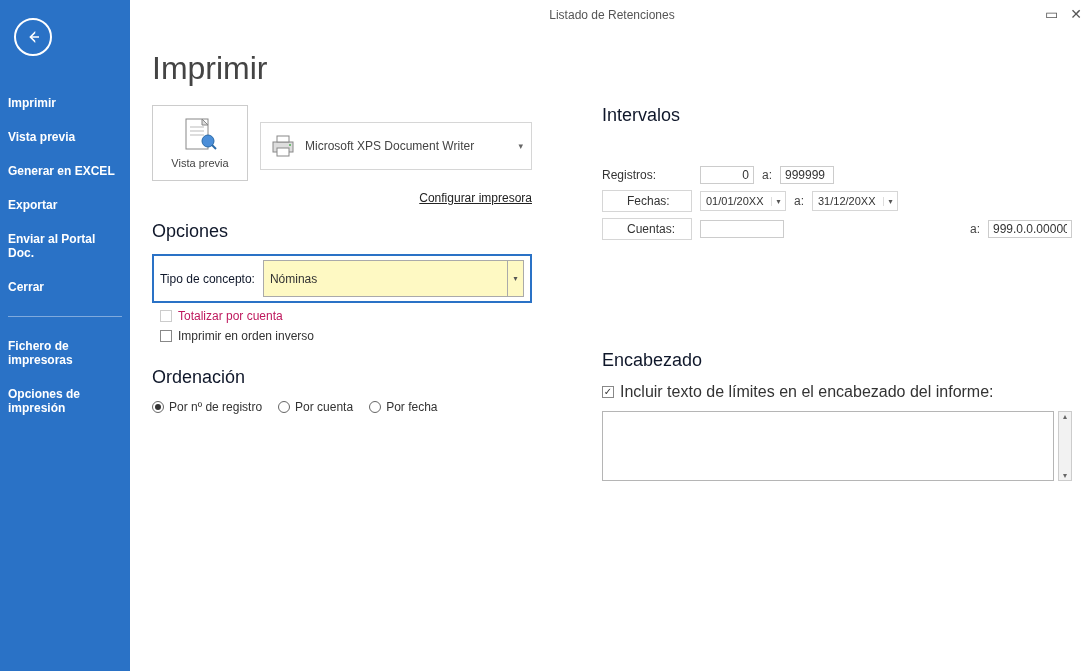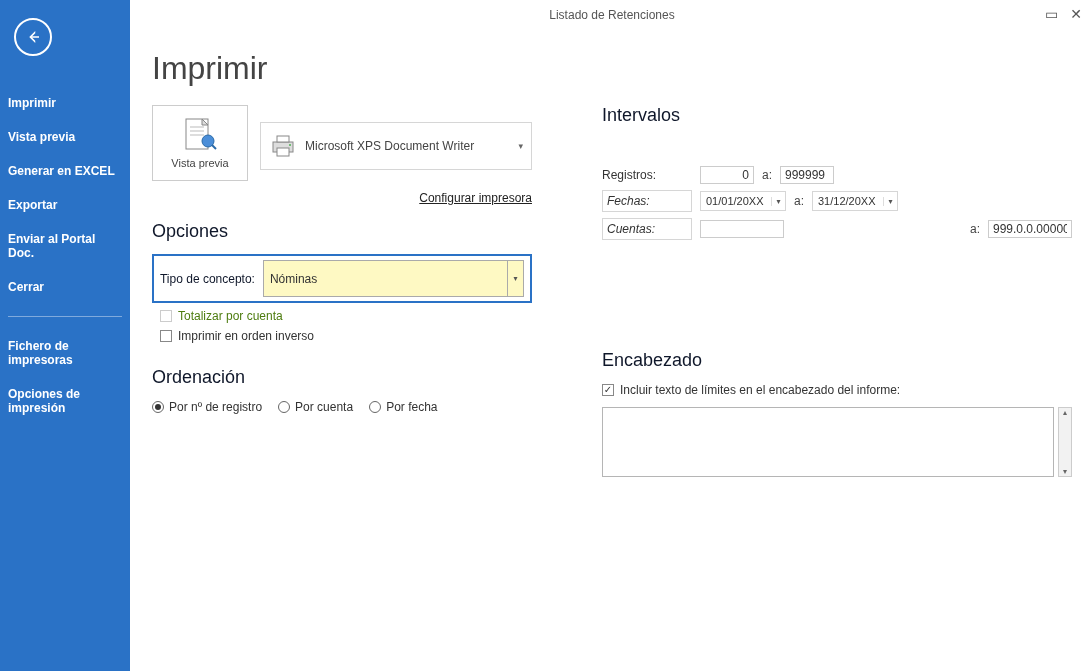--- a/index.html
+++ b/index.html
@@ -157,21 +157,21 @@
       height: 100%;
     }
     .check-row {
       display: flex;
       align-items: center;
       gap: 6px;
       margin-top: 6px;
       padding-left: 8px;
       font-size: 12px;
     }
-    .check-row.disabled { color: #4d7c0f; }
+    .check-row.disabled { color: #be185d; }
     .checkbox {
       width: 12px;
       height: 12px;
       border: 1px solid #888;
       display: inline-flex;
       align-items: center;
       justify-content: center;
       background: #fff;
       font-size: 10px;
     }
@@ -201,23 +201,22 @@
     .intervalos-heading { margin-top: 0; }
     .field-row {
       display: flex;
       align-items: center;
       gap: 8px;
       margin-bottom: 6px;
       font-size: 12px;
     }
     .field-row.boxed-left .left-cell {
       border: 1px solid #d6d6d6;
-      padding: 3px 4px;
+      padding: 3px 24px;
       width: 90px;
-      font-style: italic;
     }
     .field-row .left-cell { width: 90px; }
     .txt-input {
       border: 1px solid #ccc;
       height: 18px;
       padding: 0 4px;
       font-size: 12px;
       color: #333;
     }
     .txt-input.right { text-align: right; }
@@ -227,21 +226,21 @@
       align-items: center;
       height: 20px;
       width: 86px;
     }
     .date-combo span.dtxt { flex: 1; padding: 0 5px; font-size: 11px; }
     .date-combo span.darrow { width: 14px; text-align: center; font-size: 8px; color: #555; border-left: 1px solid #ddd; }
     .sep { color: #444; }
     .cuentas-to-input { width: 84px; }
 
     .encabezado-heading { margin-top: 110px; }
-    .header-check { display: flex; align-items: center; gap: 6px; margin-bottom: 10px; font-size: 12px; }
+    .header-check { display: flex; align-items: center; gap: 6px; margin-bottom: 10px; font-size: 16px; }
     .textarea-wrap {
       display: flex;
       gap: 4px;
     }
     .header-textarea {
       border: 1px solid #b5b5b5;
       height: 70px;
       flex: 1;
       resize: none;
       font-family: inherit;

